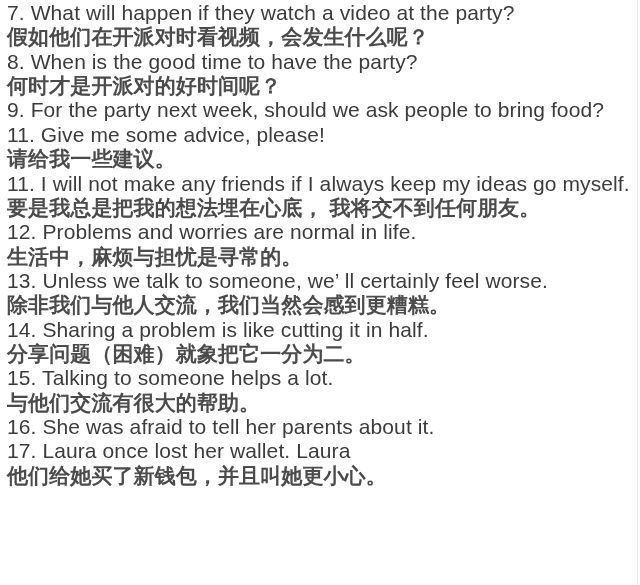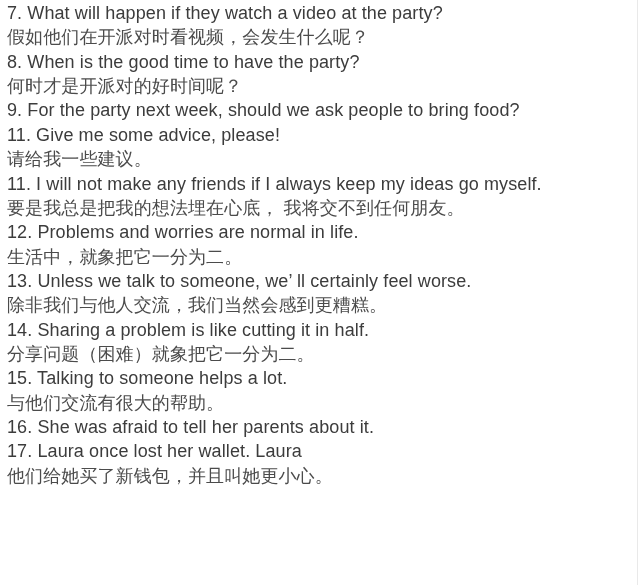--- a/index.html
+++ b/index.html
@@ -17,28 +17,28 @@
     font-family:"Liberation Sans","DejaVu Sans",sans-serif;
   }
   .page{
     position:relative;
     width:640px;
     height:585px;
     box-sizing:border-box;
     padding:1px 8px 0 7px;
   }
   .line{
-    font-size:18px;
+    font-size:21px;
     line-height:24.37px;
     height:24.37px;
     white-space:nowrap;
     letter-spacing:0.1px;
   }
   .line.en{color:var(--en-color);}
-  .line.zh{color:var(--zh-color);}
+  .line.zh{color:var(--zh-color);font-weight:bold;}
   .edge-line{
     position:absolute;
     top:0;
     right:2px;
     width:1px;
     height:585px;
     background:var(--edge-line);
   }
 </style>
 </head>
@@ -49,21 +49,21 @@
       <div class="line en">7. What will happen if they watch a video at the party?</div>
       <div class="line zh">假如他们在开派对时看视频，会发生什么呢？</div>
       <div class="line en">8. When is the good time to have the party?</div>
       <div class="line zh">何时才是开派对的好时间呢？</div>
       <div class="line en">9. For the party next week, should we ask people to bring food?</div>
       <div class="line en">11. Give me some advice, please!</div>
       <div class="line zh">请给我一些建议。</div>
       <div class="line en">11. I will not make any friends if I always keep my ideas go myself.</div>
       <div class="line zh">要是我总是把我的想法埋在心底， 我将交不到任何朋友。</div>
       <div class="line en">12. Problems and worries are normal in life.</div>
-      <div class="line zh">生活中，就象把它一分为二。</div>
+      <div class="line zh">生活中，麻烦与担忧是寻常的。</div>
       <div class="line en">13. Unless we talk to someone, we’ ll certainly feel worse.</div>
       <div class="line zh">除非我们与他人交流，我们当然会感到更糟糕。</div>
       <div class="line en">14. Sharing a problem is like cutting it in half.</div>
       <div class="line zh">分享问题（困难）就象把它一分为二。</div>
       <div class="line en">15. Talking to someone helps a lot.</div>
       <div class="line zh">与他们交流有很大的帮助。</div>
       <div class="line en">16. She was afraid to tell her parents about it.</div>
       <div class="line en">17. Laura once lost her wallet. Laura</div>
       <div class="line zh">他们给她买了新钱包，并且叫她更小心。</div>
     </div>

